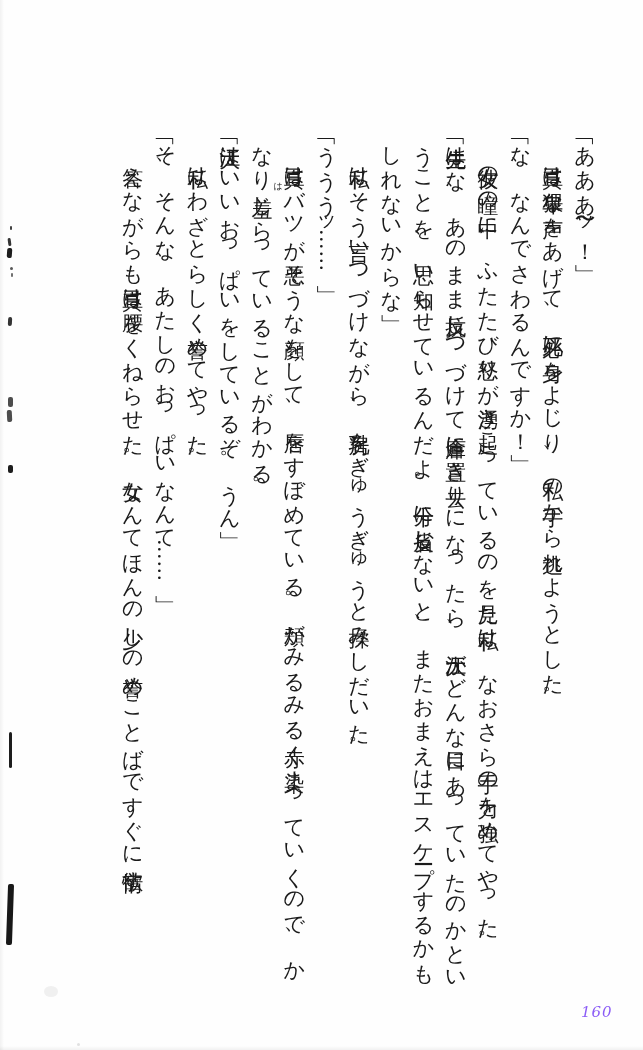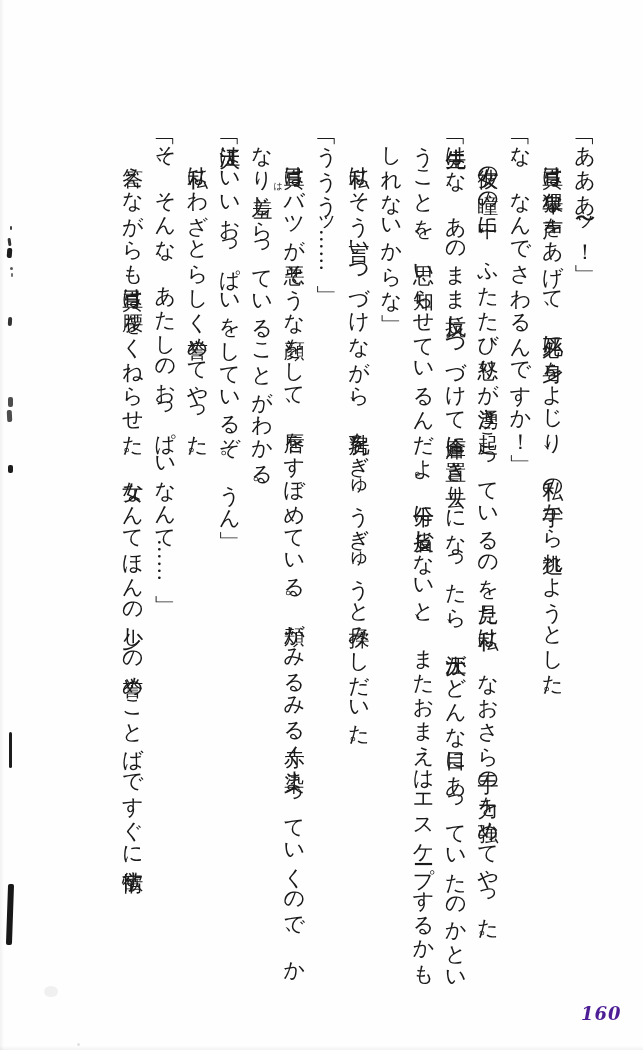--- a/index.html
+++ b/index.html
@@ -58,26 +58,25 @@
   }
   ruby rt {
     font-size: 9px;
     letter-spacing: 0;
     color: #1a1a1a;
   }
   .page-number {
     position: absolute;
     left: 581px;
     top: 1003px;
-    font-size: 18px;
+    font-size: 15px;
     font-style: italic;
     letter-spacing: 1px;
-    color: #4c1d95;
+    color: #8b5cf6;
     font-family: "DejaVu Serif", "Liberation Serif", serif;
-    font-weight: bold;
   }
   .artifact {
     position: absolute;
     background: #111111;
     border-radius: 2px;
     pointer-events: none;
   }
   .artifact.smudge {
     background: #8a8a8a;
     border-radius: 50%;

